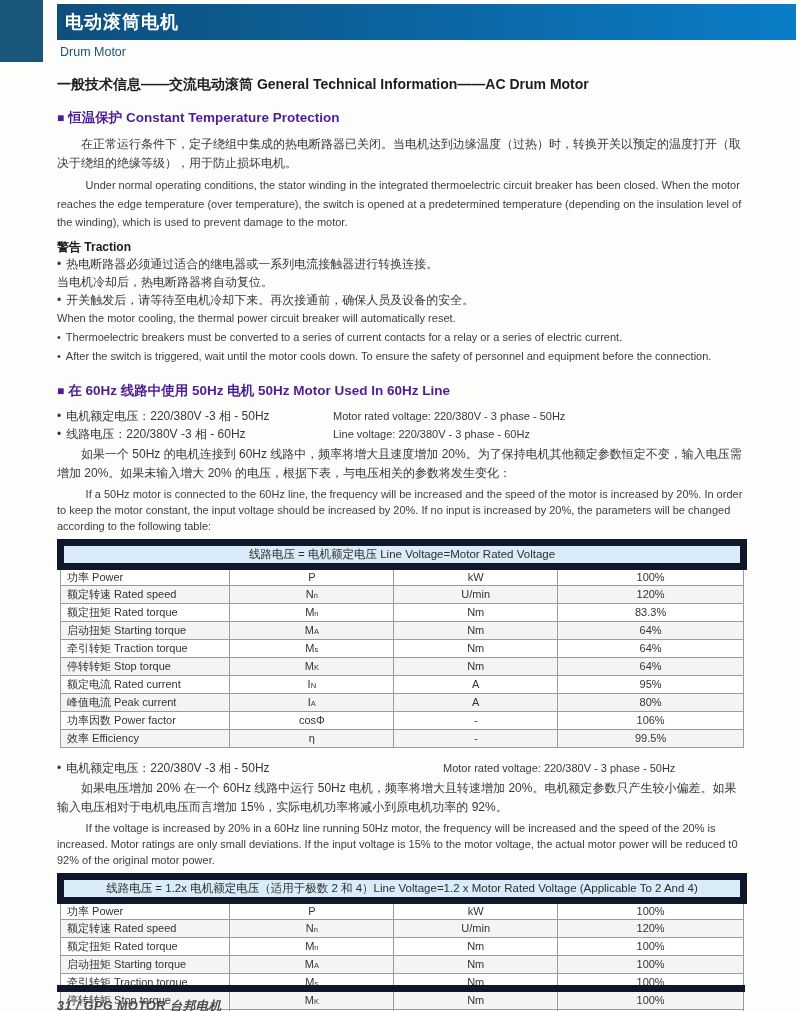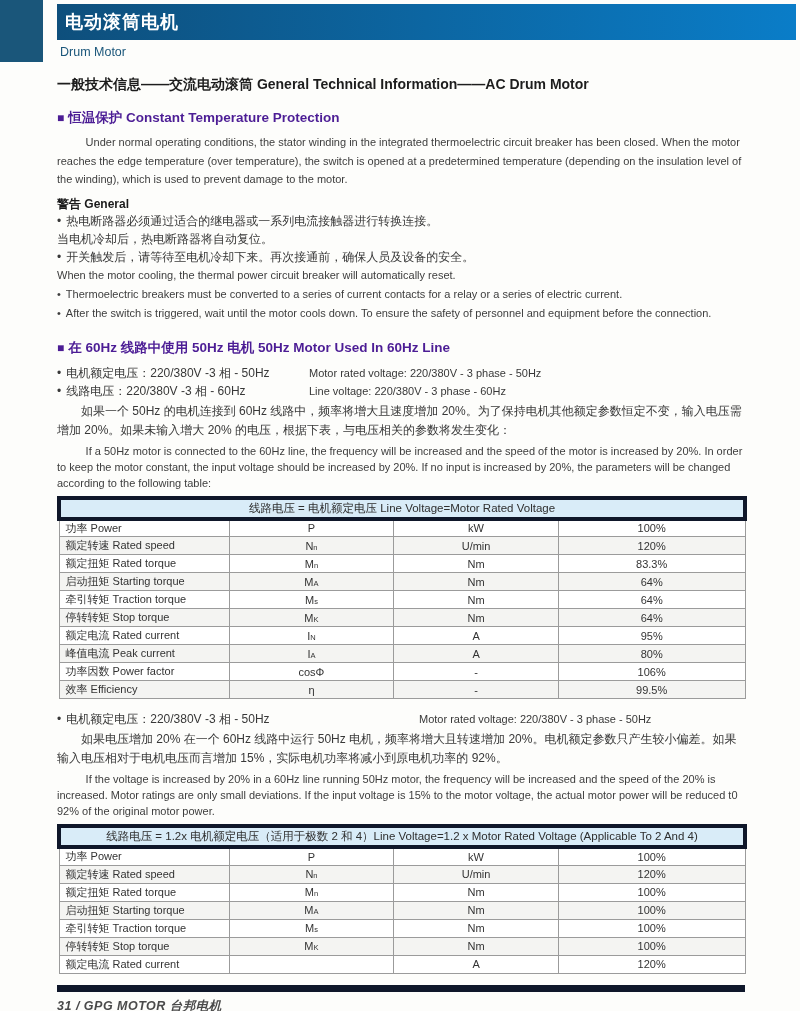--- a/index.html
+++ b/index.html
@@ -32,31 +32,31 @@
   h2.sec .sq { font-size:12px; margin-right:4px; }
 
   .p-cn { margin:5px 0 0 0; font-size:12px; line-height:19px; text-indent:2em; }
   .p-en { margin:3px 0 0 0; font-size:11px; line-height:18.5px; text-indent:2.6em; color:#3d3d3d; }
 
   .warn-head { margin-top:8px; font-size:12px; font-weight:bold; color:#1a1a1a; line-height:15px; }
   .w-line { font-size:12px; line-height:18px; }
   .w-line-en { font-size:11px; line-height:19px; color:#3d3d3d; }
   .blt { margin-right:5px; }
 
-  .bl2 { display:flex; font-size:12px; line-height:18px; }
+  .bl2 { display:flex; font-size:12px; line-height:18px;gap:24px; }
   .bl2 .cnpart { flex:0 0 auto; }
   .g1 .cnpart { width:226px; }
   .g2 .cnpart { width:336px; }
   .bl2 .enpart { font-size:11px;margin-left:26px; }
   .bullets { margin-top:4px; }
 
   
   table.spec { width:100%; border-collapse:collapse; margin-top:5px; table-layout:fixed; }
   table.spec th {
-    background:#d9ecf8; border:4px solid #0f172a; height:17px;
+    background:#d9ecf8; border:7px solid #0f172a; height:17px;
     font-weight:normal; font-size:11.5px; color:#2e2e2e; padding:1px 2px;
   }
   table.spec td {
     border:1px solid #9b9b9b; height:18px; font-size:11px; color:#333;
     padding:0 6px; text-align:center; background:#ffffff;
   }
   table.spec tr:nth-child(even) td { background:#f4f4f2; }
   table.spec td.c-label { text-align:left; }
   .sub { font-size:7.5px; }
 
@@ -76,23 +76,24 @@
   <div class="title-bar">
     <span class="banner-title">电动滚筒电机</span>
   </div>
   <div class="banner-sub">Drum Motor</div>
 
   <div class="content">
 
     <div class="main-title">一般技术信息——交流电动滚筒 General Technical Information——AC Drum Motor</div>
 
     <h2 class="sec"><span class="sq">■</span><span>恒温保护 Constant Temperature Protection</span></h2>
+    <p class="p-cn">在正常运行条件下，定子绕组中集成的热电断路器已关闭。当电机达到边缘温度（过热）时，转换开关以预定的温度打开（取决于绕组的绝缘等级），用于防止损坏电机。</p>
     <p class="p-en">Under normal operating conditions, the stator winding in the integrated thermoelectric circuit breaker has been closed. When the motor reaches the edge temperature (over temperature), the switch is opened at a predetermined temperature (depending on the insulation level of the winding), which is used to prevent damage to the motor.</p>
 
-    <div class="warn-head">警告 General</div>
+    <div class="warn-head">警告 Traction</div>
     <div class="w-line"><span class="blt">•</span><span>热电断路器必须通过适合的继电器或一系列电流接触器进行转换连接。</span></div>
     <div class="w-line">当电机冷却后，热电断路器将自动复位。</div>
     <div class="w-line"><span class="blt">•</span><span>开关触发后，请等待至电机冷却下来。再次接通前，确保人员及设备的安全。</span></div>
     <div class="w-line-en">When the motor cooling, the thermal power circuit breaker will automatically reset.</div>
     <div class="w-line-en"><span class="blt">•</span><span>Thermoelectric breakers must be converted to a series of current contacts for a relay or a series of electric current.</span></div>
     <div class="w-line-en"><span class="blt">•</span><span>After the switch is triggered, wait until the motor cools down. To ensure the safety of personnel and equipment before the connection.</span></div>
 
     <h2 class="sec"><span class="sq">■</span><span>在 60Hz 线路中使用 50Hz 电机 50Hz Motor Used In 60Hz Line</span></h2>
 
     <div class="bullets">

